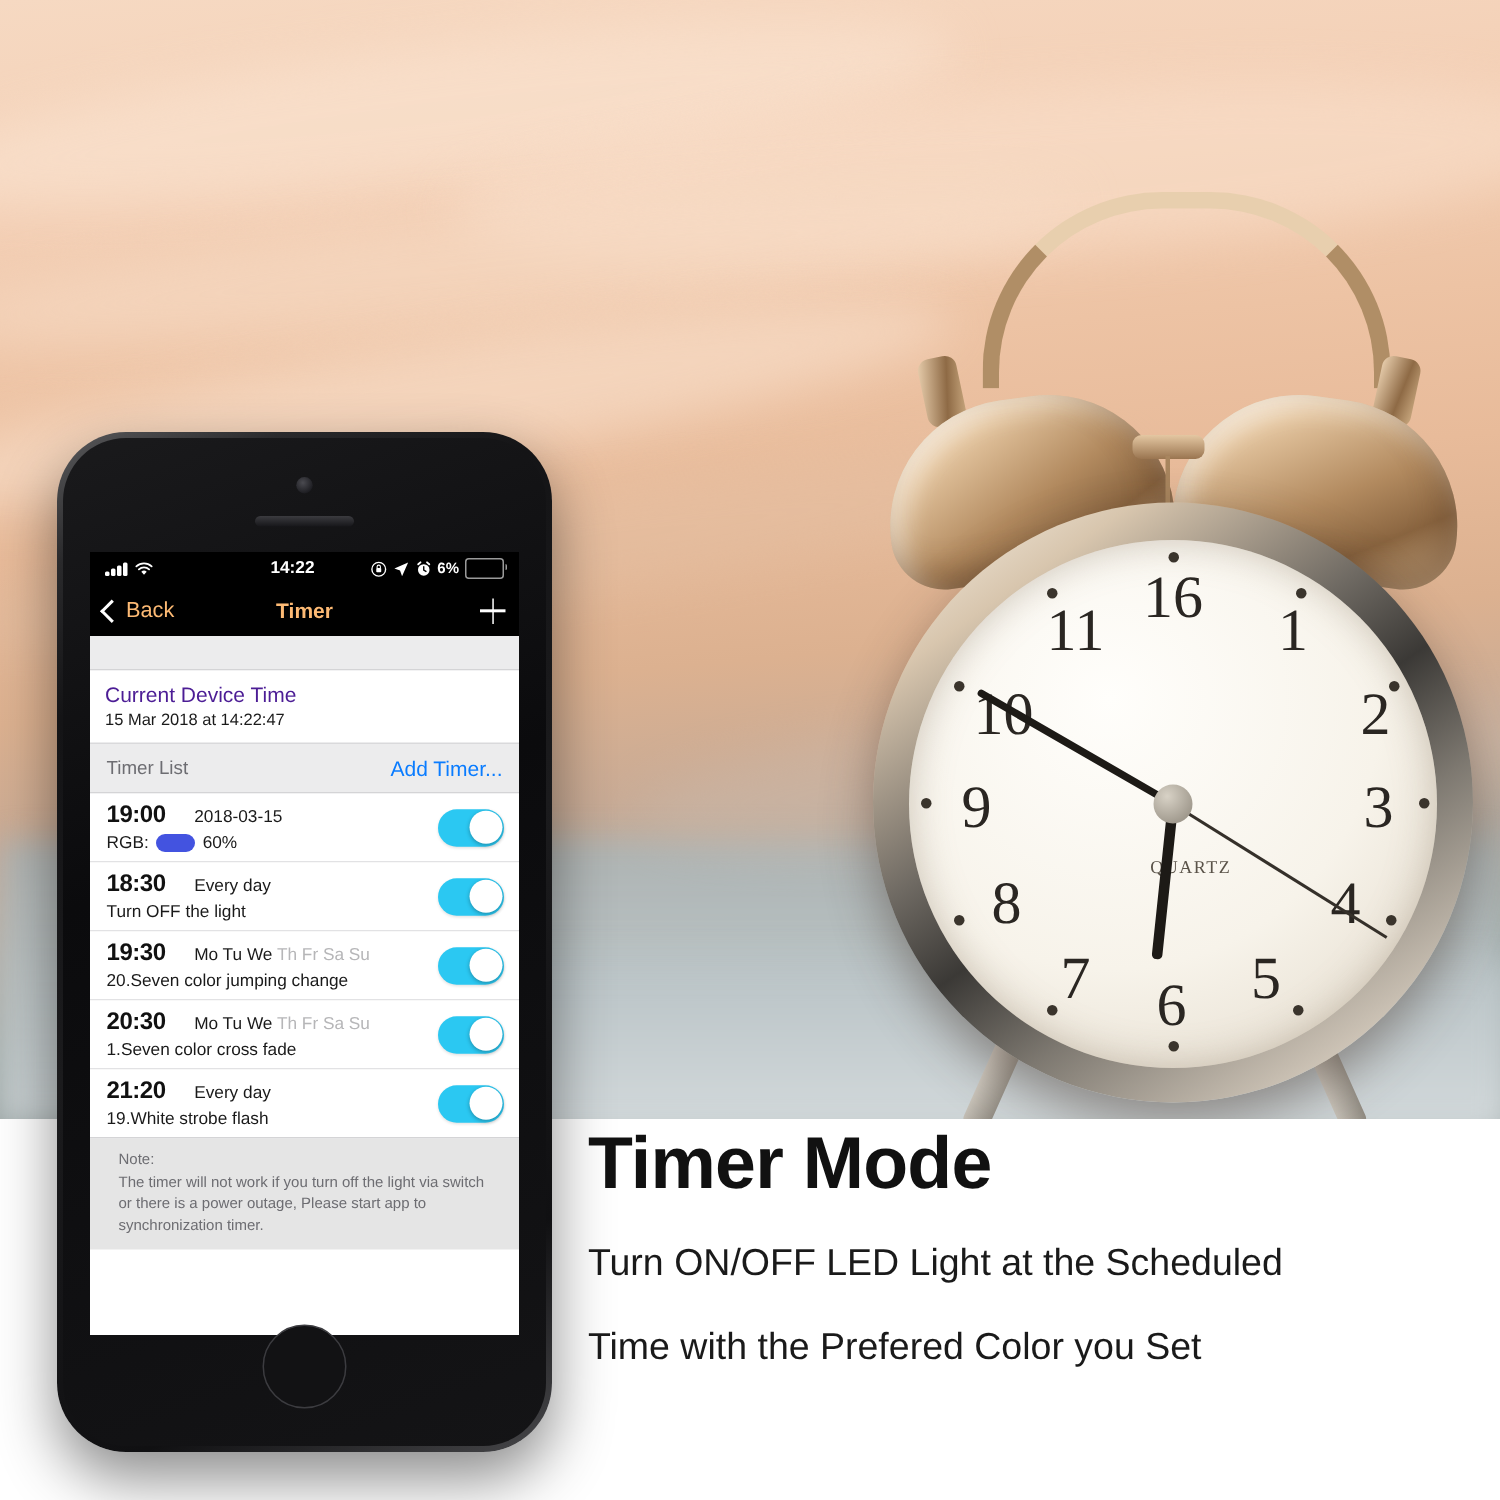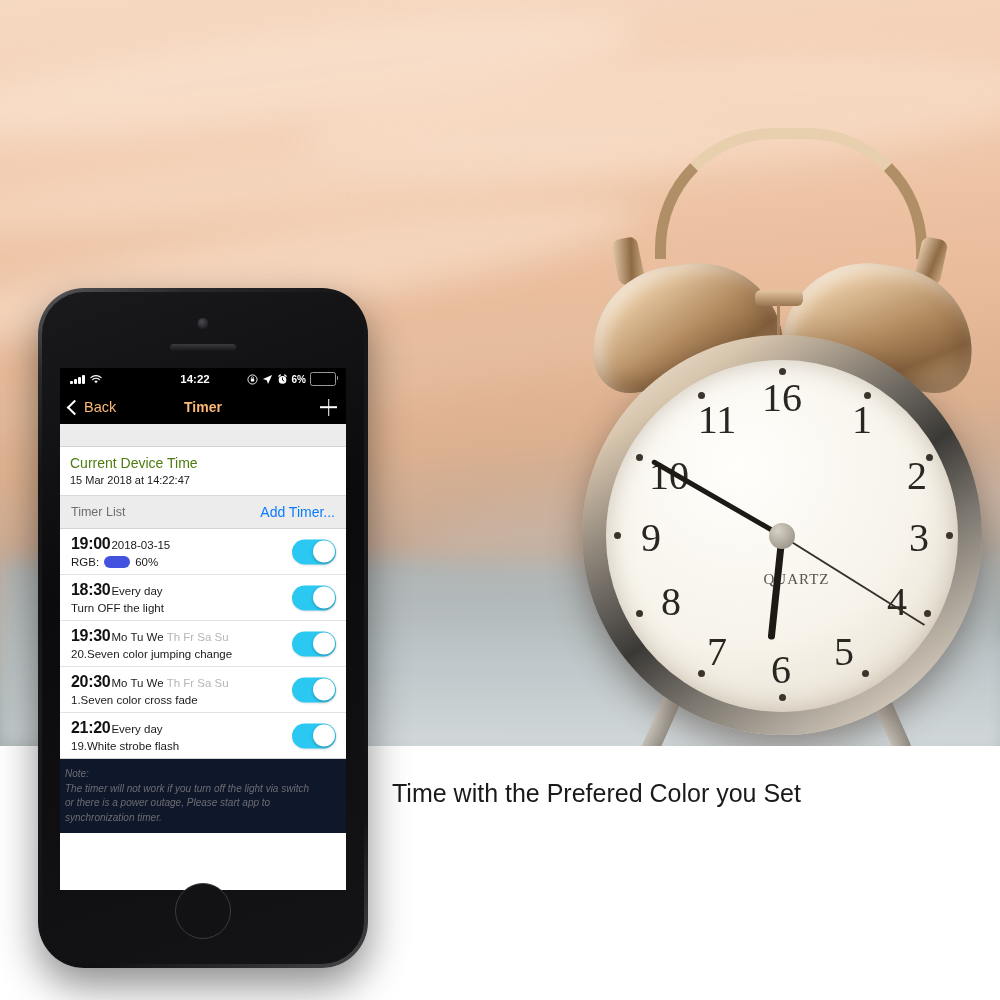--- a/index.html
+++ b/index.html
@@ -57,21 +57,21 @@
   .pip{position:absolute;width:7px;height:7px;border-radius:50%;background:#3a342c;}
   #hhand{position:absolute;left:50%;top:50%;width:7px;height:104px;background:#1d1a16;
     transform-origin:50% 100%;transform:translate(-50%,-100%) rotate(186deg);border-radius:3px;}
   #mhand{position:absolute;left:50%;top:50%;width:5px;height:150px;background:#1d1a16;
     transform-origin:50% 100%;transform:translate(-50%,-100%) rotate(300deg);border-radius:3px;}
   #shand{position:absolute;left:50%;top:50%;width:2px;height:168px;background:#35302a;
     transform-origin:50% 100%;transform:translate(-50%,-100%) rotate(122deg);}
   #pin{position:absolute;left:50%;top:50%;width:26px;height:26px;border-radius:50%;
     transform:translate(-50%,-50%);background:radial-gradient(circle at 35% 30%,#d8d2c6,#8d867a);}
   #quartz{position:absolute;left:50%;top:60%;transform:translateX(-28%);
-    font-family:"Liberation Serif", serif;font-size:15px;letter-spacing:1px;color:#5a5349;}
+    font-family:"Liberation Serif", serif;font-size:12px;letter-spacing:1px;color:#5a5349;}
   .leg{position:absolute;width:18px;height:76px;border-radius:6px;
     background:linear-gradient(100deg,#e6e0d6,#8c877e);}
   #legL{left:95px;top:560px;transform:rotate(24deg);}
   #legR{left:320px;top:560px;transform:rotate(-24deg);}
 
   
   #phone{position:absolute;left:38px;top:288px;width:330px;height:680px;
     border-radius:46px;
     background:linear-gradient(150deg,#5a5a5c 0%,#2a2a2c 10%,#141416 22%,#1b1b1d 50%,#101012 82%,#47474a 100%);
     box-shadow:0 18px 40px rgba(0,0,0,.45);}
@@ -112,42 +112,42 @@
   #navtitle{position:absolute;left:0;right:0;text-align:center;font-size:14px;font-weight:600;}
   #plus{margin-left:auto;position:relative;width:17px;height:17px;z-index:2;}
   #plus::before,#plus::after{content:"";position:absolute;background:#fff;}
   #plus::before{left:50%;top:0;width:1.6px;height:100%;transform:translateX(-50%);}
   #plus::after{top:50%;left:0;height:1.6px;width:100%;transform:translateY(-50%);}
 
   
   #appbody{height:466px;background:#fff;overflow:hidden;}
   .spacer{height:22px;background:#ececed;border-bottom:1px solid #d4d4d6;}
   #devtime{padding:8px 10px 9px;background:#fff;border-bottom:1px solid #d9d9db;}
-  #devtime .t1{font-size:14px;color:#4d7c0f;}
+  #devtime .t1{font-size:14px;color:#4c1d95;}
   #devtime .t2{font-size:11px;color:#1a1a1a;margin-top:3px;}
   #listhdr{height:32px;background:#ececed;display:flex;align-items:center;
     padding:0 11px;border-bottom:1px solid #d4d4d6;}
   #listhdr .lbl{font-size:12.5px;color:#6d6d72;}
   #listhdr .add{margin-left:auto;font-size:14px;}
 
   .row{padding:6px 10px 6px 11px;position:relative;border-bottom:1px solid #e2e2e4;background:#fff;}
   .row:last-of-type{border-bottom:1px solid #d4d4d6;}
-  .rowtop{display:flex;align-items:baseline;gap:1px;}
+  .rowtop{display:flex;align-items:baseline;gap:19px;}
   .rtime{font-size:16px;font-weight:bold;color:#111;letter-spacing:-.3px;}
   .rdays{font-size:11.5px;color:#1a1a1a;}
   .rdays .off{color:#b6b6b8;}
   .rsub{font-size:11.5px;color:#1a1a1a;margin-top:3px;display:flex;align-items:center;gap:5px;}
   .swatch{display:inline-block;width:26px;height:12px;border-radius:6px;background:#4353e0;}
   .tgl{position:absolute;right:10px;top:50%;transform:translateY(-50%);
     width:44px;height:25px;border-radius:13px;background:#2bc8f2;
     box-shadow:0 1px 2px rgba(0,0,0,.12);}
   .tgl .knob{position:absolute;right:1.5px;top:1.5px;width:22px;height:22px;border-radius:50%;
     background:#fff;box-shadow:0 1px 3px rgba(0,0,0,.3);}
 
-  #note{background:#0f172a;padding:8px 5px;font-style:italic;}
+  #note{background:#e5e5e5;padding:8px 19px;}
   #note div{font-size:10px;color:#6d6d72;line-height:1.45;}
 
   
   #copy{position:absolute;left:392px;top:752px;width:600px;}
   #headline{font-size:49px;font-weight:bold;color:#111;letter-spacing:-.5px;line-height:1;}
   .sub{font-size:25px;color:#1a1a1a;margin-top:27px;line-height:1.15;}
 </style>
 </head>
 <body>
 
@@ -341,14 +341,16 @@
           <div>synchronization timer.</div>
         </div>
       </div>
     </div>
 
     <div id="home"></div>
   </div>
 </div>
 
 <div id="copy">
+  <div id="headline">Timer Mode</div>
+  <div class="sub">Turn ON/OFF LED Light at the Scheduled</div>
   <div class="sub">Time with the Prefered Color you Set</div>
 </div>
 
 </body></html>

